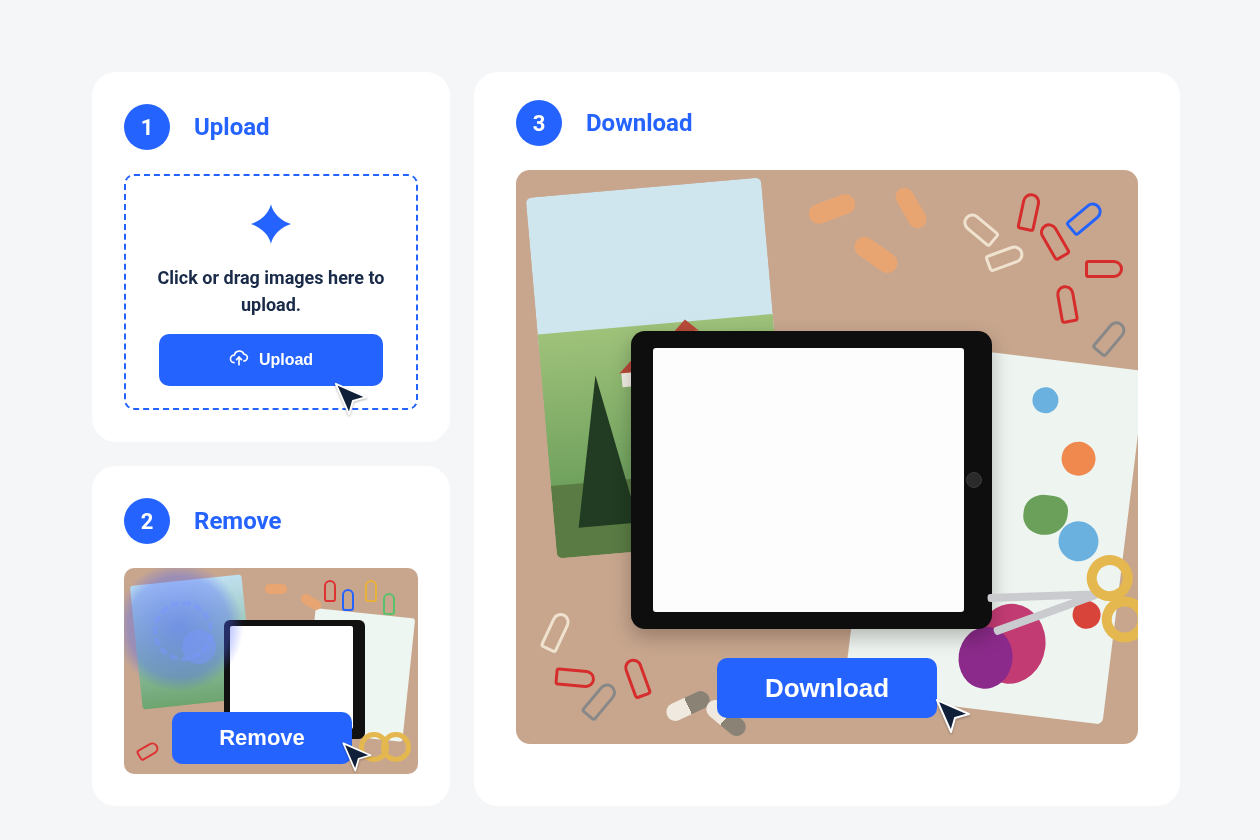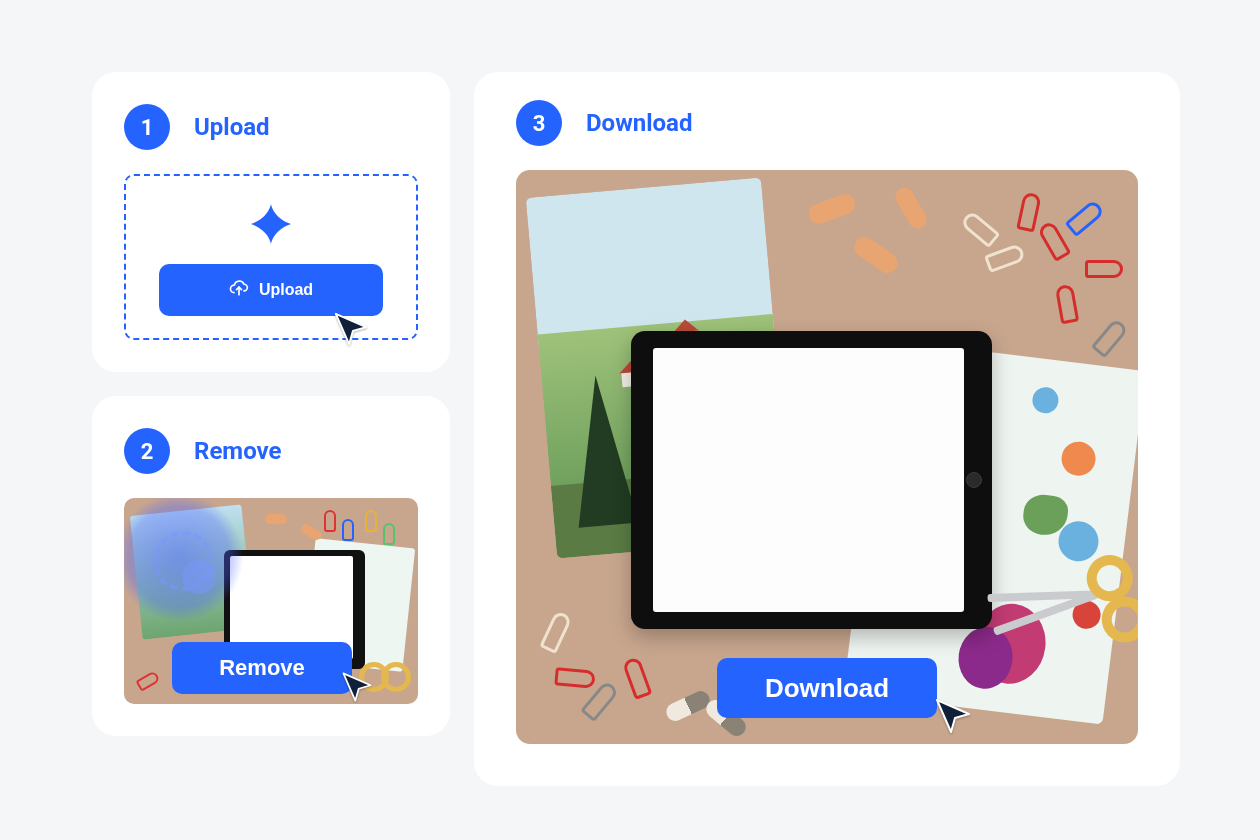--- a/index.html
+++ b/index.html
@@ -116,20 +116,21 @@
       <div class="step-header">
         <div class="step-badge">1</div>
         <div class="step-title">Upload</div>
       </div>
       <div class="dropzone">
         <span class="plus-icon">
           <svg width="44" height="44" viewBox="0 0 44 44" fill="none">
             <path d="M22 2 C22 2 24 16 42 22 C24 28 22 42 22 42 C22 42 20 28 2 22 C20 16 22 2 22 2 Z" fill="#2563ff"></path>
           </svg>
         </span>
+        <div class="drop-text">Click or drag images here to upload.</div>
         <button class="btn btn-upload">
           <span>
             <svg width="20" height="18" viewBox="0 0 24 20" fill="none" stroke="#fff" stroke-width="2" stroke-linecap="round" stroke-linejoin="round">
               <path d="M18 13.5a4 4 0 0 0 0-8 6 6 0 0 0-11.5 1A4.5 4.5 0 0 0 6 15.5"></path>
               <path d="M12 18V9"></path>
                 <path d="M9 12l3-3 3 3"></path>
             </svg>
           </span>
           <span>Upload</span>
         </button>

